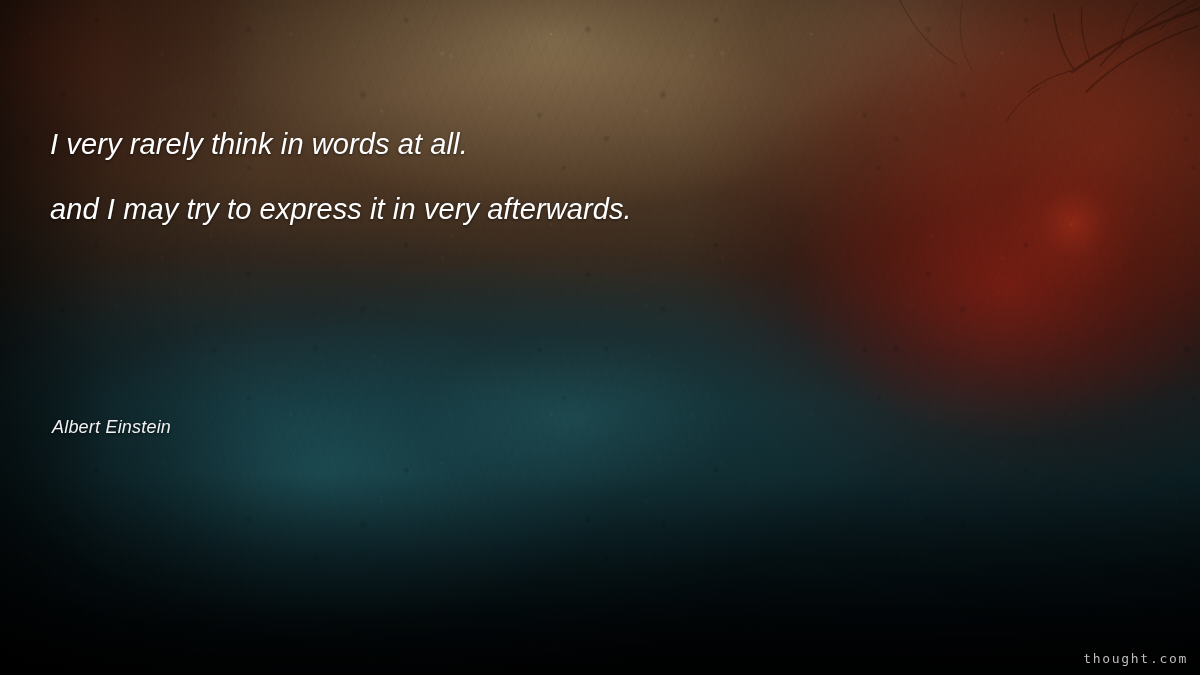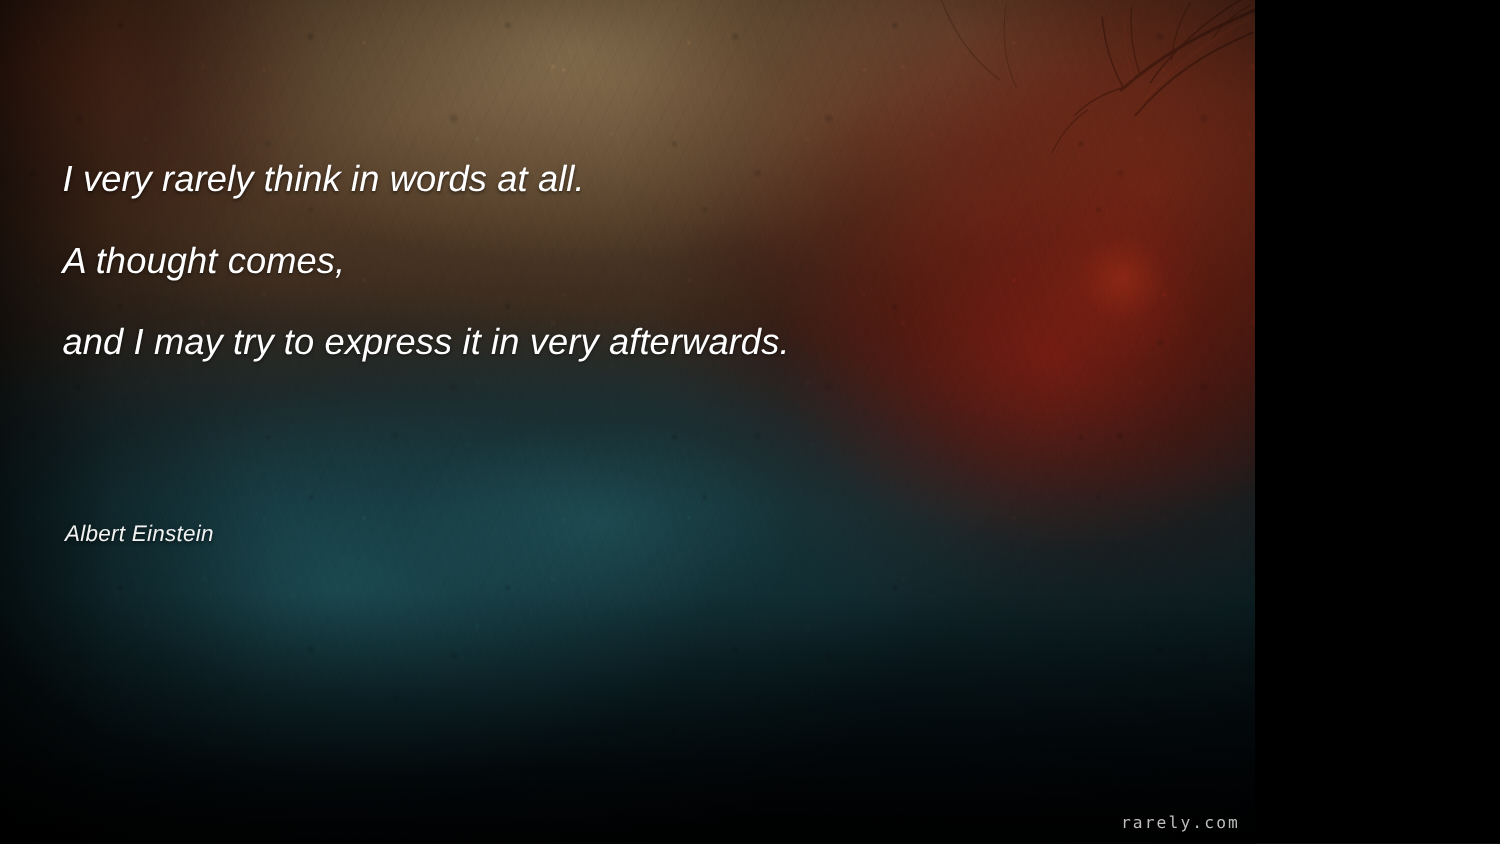--- a/index.html
+++ b/index.html
@@ -3,21 +3,21 @@
 <meta charset="utf-8">
 <title>Quote Image</title>
 <style>
   html, body {
     margin: 0;
     padding: 0;
     background: #000;
   }
   #quote-card {
     position: relative;
-    width: 1004px;
+    width: 1200px;
     height: 675px;
     overflow: hidden;
     background: #0a0c0e;
     font-family: "Liberation Sans", sans-serif;
     user-select: none;
   }
 
   
   .bg-layer {
     position: absolute;
@@ -259,21 +259,20 @@
       </g>
     </svg>
   </div>
 
   <div class="bg-layer" id="bg-speckle"></div>
   <div class="bg-layer" id="bg-streaks"></div>
   <div class="bg-layer" id="bg-vignette"></div>
 
   <div id="quote-block">
     <div class="quote-line">I very rarely think in words at all.</div>
-    <div class="quote-line">A thought comes,</div>
     <div class="quote-line">and I may try to express it in very afterwards.</div>
   </div>
 
   <div id="attribution">Albert Einstein</div>
 
-  <div id="watermark">rarely.com</div>
+  <div id="watermark">thought.com</div>
 
 </div>
 
 </body></html>

